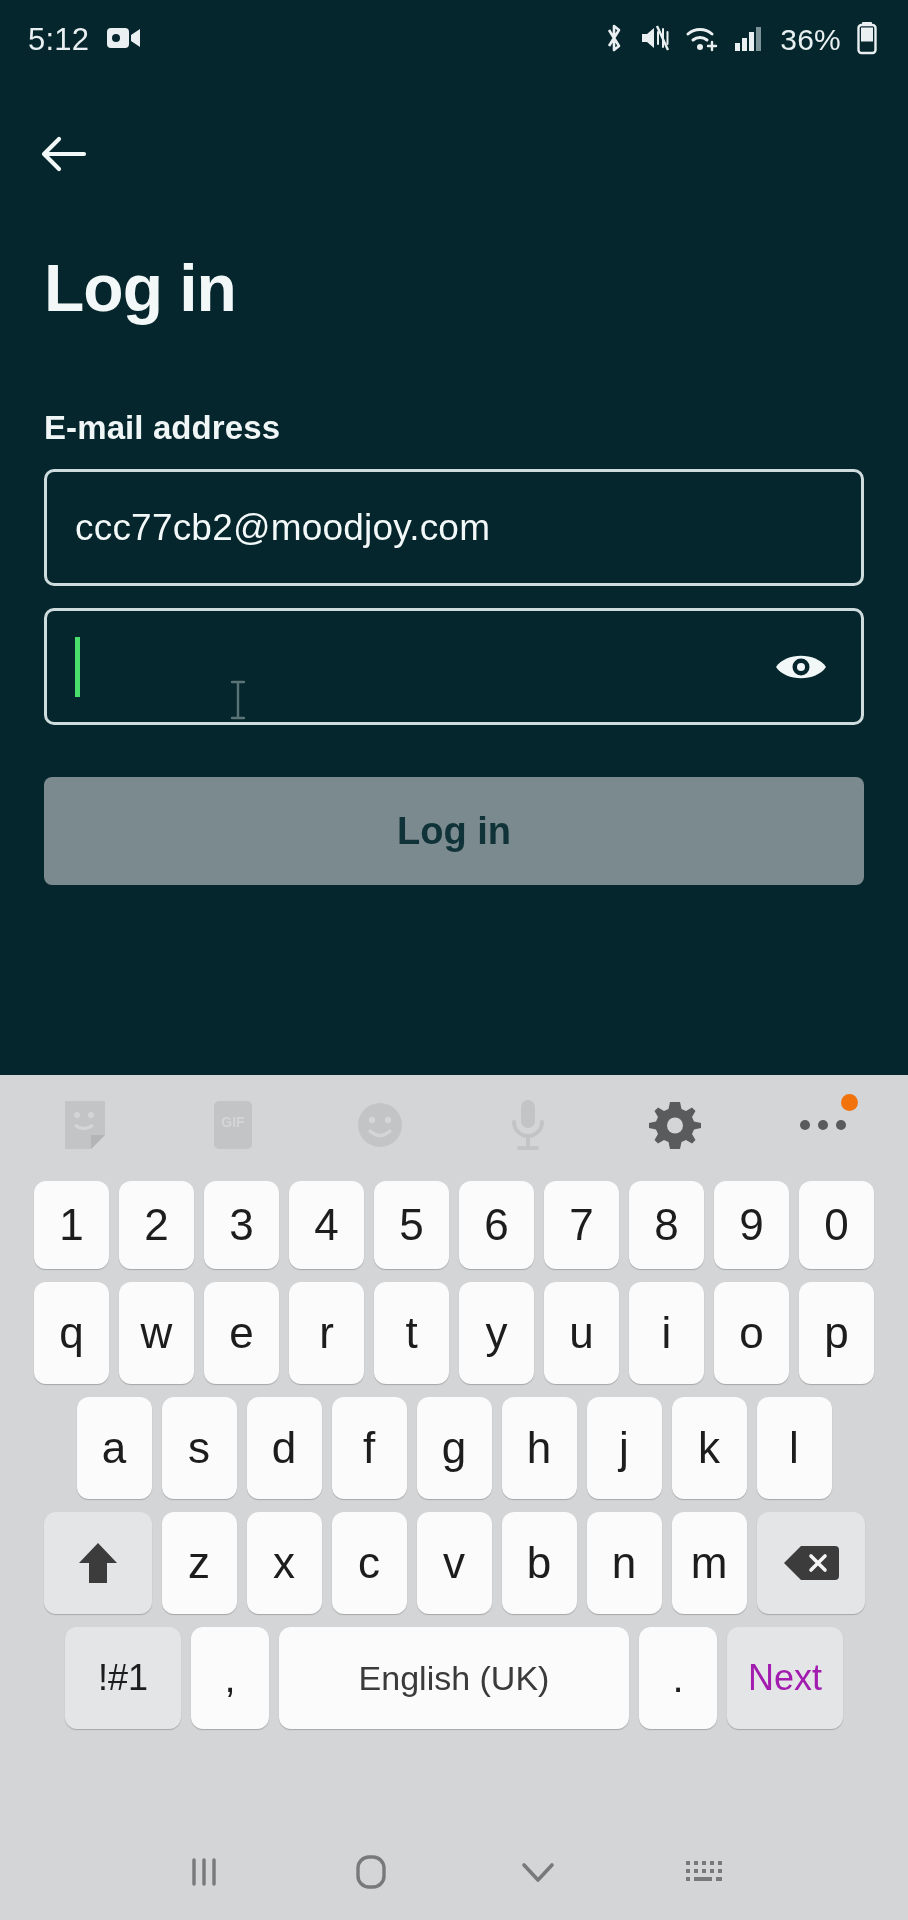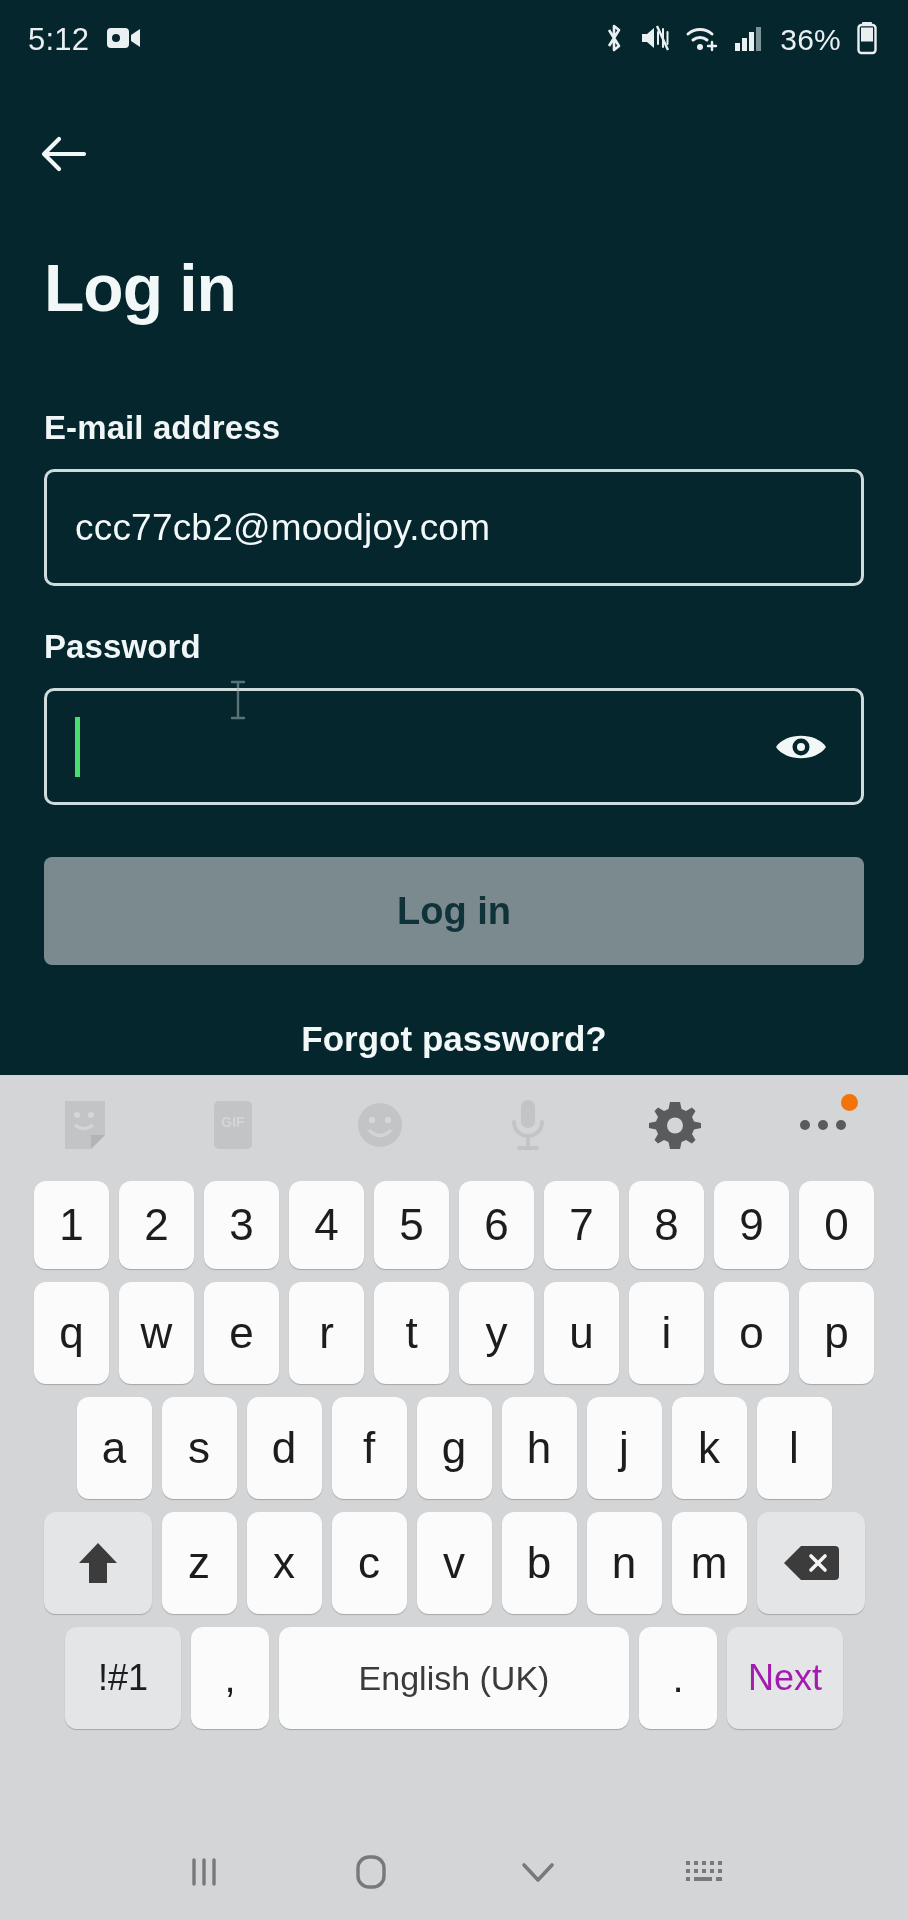--- a/index.html
+++ b/index.html
@@ -201,36 +201,32 @@
 
   <div id="page-title">Log in</div>
 
   <div id="form">
 
     <div class="field-label">E-mail address</div>
     <div class="input-box" id="email-box">
       <span class="input-value">ccc77cb2@moodjoy.com</span>
     </div>
 
-    <div id="password-label-wrap">
-      <div class="field-label">Password</div>
-    </div>
     <div class="input-box" id="password-box">
       <span id="password-caret"></span>
       <span id="eye-button">
         <svg width="54" height="36" viewBox="0 0 54 36">
           <path d="M2 18 C12 3, 42 3, 52 18 C42 33, 12 33, 2 18 Z" fill="#f2f7f8"></path>
           <circle cx="27" cy="18" r="8.5" fill="#04262c"></circle>
           <circle cx="27" cy="18" r="4" fill="#f2f7f8"></circle>
         </svg>
       </span>
     </div>
 
     <div id="login-button">Log in</div>
-    <div id="forgot-password">Forgot password?</div>
   </div>
 
   <div id="text-cursor-artifact">
     <svg width="20" height="40" viewBox="0 0 20 40">
         <path d="M4 2 L16 2 M10 2 L10 38 M4 38 L16 38" stroke="#9fb2b5" stroke-width="2.4" fill="none" stroke-linecap="round"></path>
       </svg>
   </div>
 </div>
 
 <div id="keyboard">

